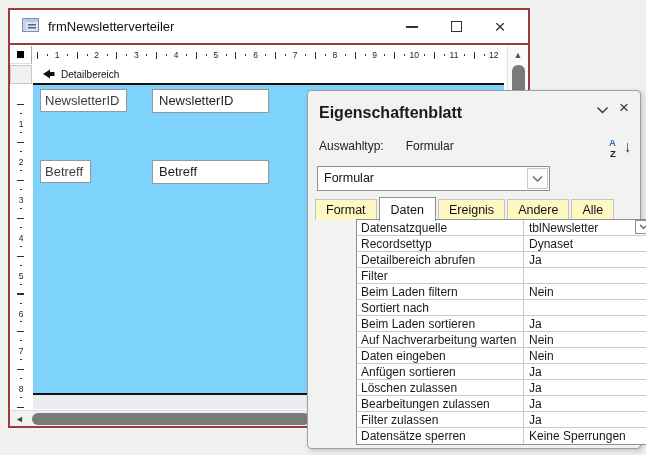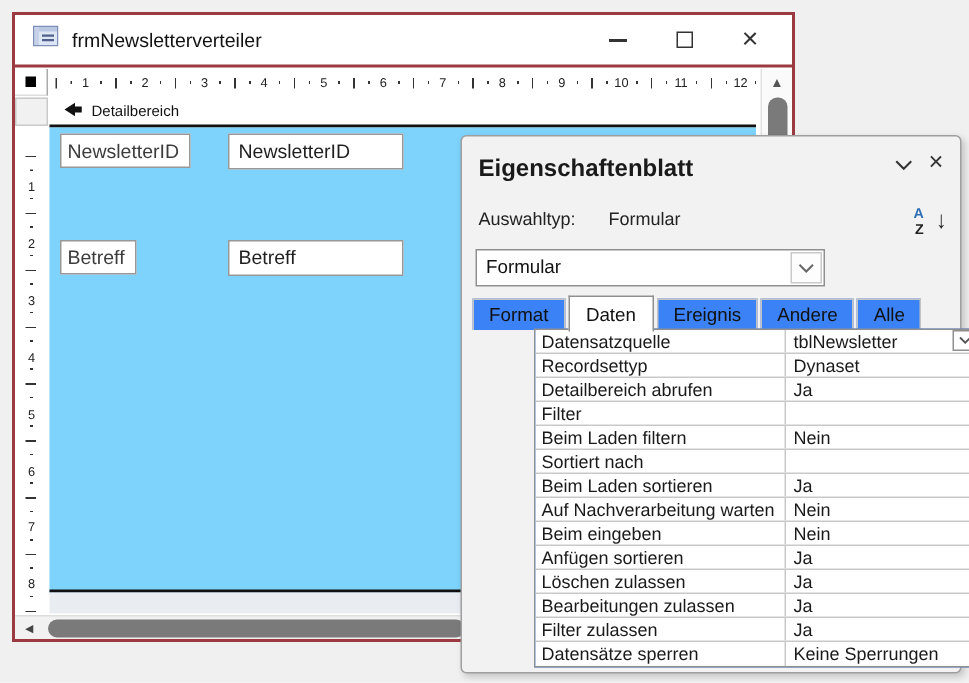--- a/index.html
+++ b/index.html
@@ -77,21 +77,21 @@
   .ps-selrow .sel-value { margin-left:22px; }
   .ps-az { position:absolute; right:9px; top:46px; width:22px; height:26px; }
   .ps-az .az-a { position:absolute; left:0; top:0; font-size:9.5px; font-weight:bold; color:#2f6fb5; }
   .ps-az .az-z { position:absolute; left:1px; top:11px; font-size:9.5px; font-weight:bold; color:#222; }
   .ps-az .az-arrow { position:absolute; right:0; top:1px; font-size:14px; color:#222; transform:scaleY(1.15); }
   .ps-combo { position:absolute; left:9px; top:75px; width:233px; height:25px; background:#fff; border:1px solid #8f8f8f; }
   .ps-combo .val { position:absolute; left:6px; top:4px; font-size:12.5px; color:#111; }
   .ps-combo .dd { position:absolute; right:1px; top:1px; bottom:1px; width:21px; background:#fdfdfd;
     border:1px solid #c9c9c9; display:flex; align-items:center; justify-content:center; }
   .ps-tabs { position:absolute; left:7px; top:104px; height:25px; display:flex; align-items:flex-end; }
-  .ps-tab { font-size:12.5px; color:#111; padding:3px 10px 3px; background:#3b82f6;
+  .ps-tab { font-size:12.5px; color:#111; padding:3px 10px 3px; background:#fef9c3;
     border:1px solid #c3c3c3; border-bottom:none; margin-right:2px; white-space:nowrap; }
   .ps-tab.active { background:#fff; border-color:#8f8f8f; padding:5px 11px 4px; position:relative; z-index:3; margin-bottom:-1px; }
   .ps-grid { position:absolute; left:4px; top:128px; width:316px; background:#3b82f6; border:1px solid #8f8f8f;margin-left:44px; }
   .ps-row { display:flex; height:16px; border-bottom:1px solid #c9c9c9; background:#fff; }
   .ps-row:last-child { border-bottom:none; }
   .ps-row-label { width:167px; border-right:1px solid #c9c9c9; font-size:12px; color:#1a1a1a;
     padding:1px 0 0 4px; white-space:nowrap; overflow:hidden; }
   .ps-row-value { flex:1; position:relative; font-size:12px; color:#1a1a1a; padding:1px 0 0 5px; white-space:nowrap; overflow:hidden; }
   .ps-row-btns { position:absolute; right:2px; top:0; display:flex; gap:2px; }
   .ps-sbtn { width:16px; height:14px; border:1px solid #8f8f8f; background:#fff; color:#444;
@@ -306,21 +306,21 @@
 
         <div class="ps-row">
           <div class="ps-row-label">Auf Nachverarbeitung warten</div>
           <div class="ps-row-value">
             <span>Nein</span>
             
           </div>
         </div>
 
         <div class="ps-row">
-          <div class="ps-row-label">Beim eingeben</div>
+          <div class="ps-row-label">Daten eingeben</div>
           <div class="ps-row-value">
             <span>Nein</span>
             
           </div>
         </div>
 
         <div class="ps-row">
           <div class="ps-row-label">Anfügen sortieren</div>
           <div class="ps-row-value">
             <span>Ja</span>

